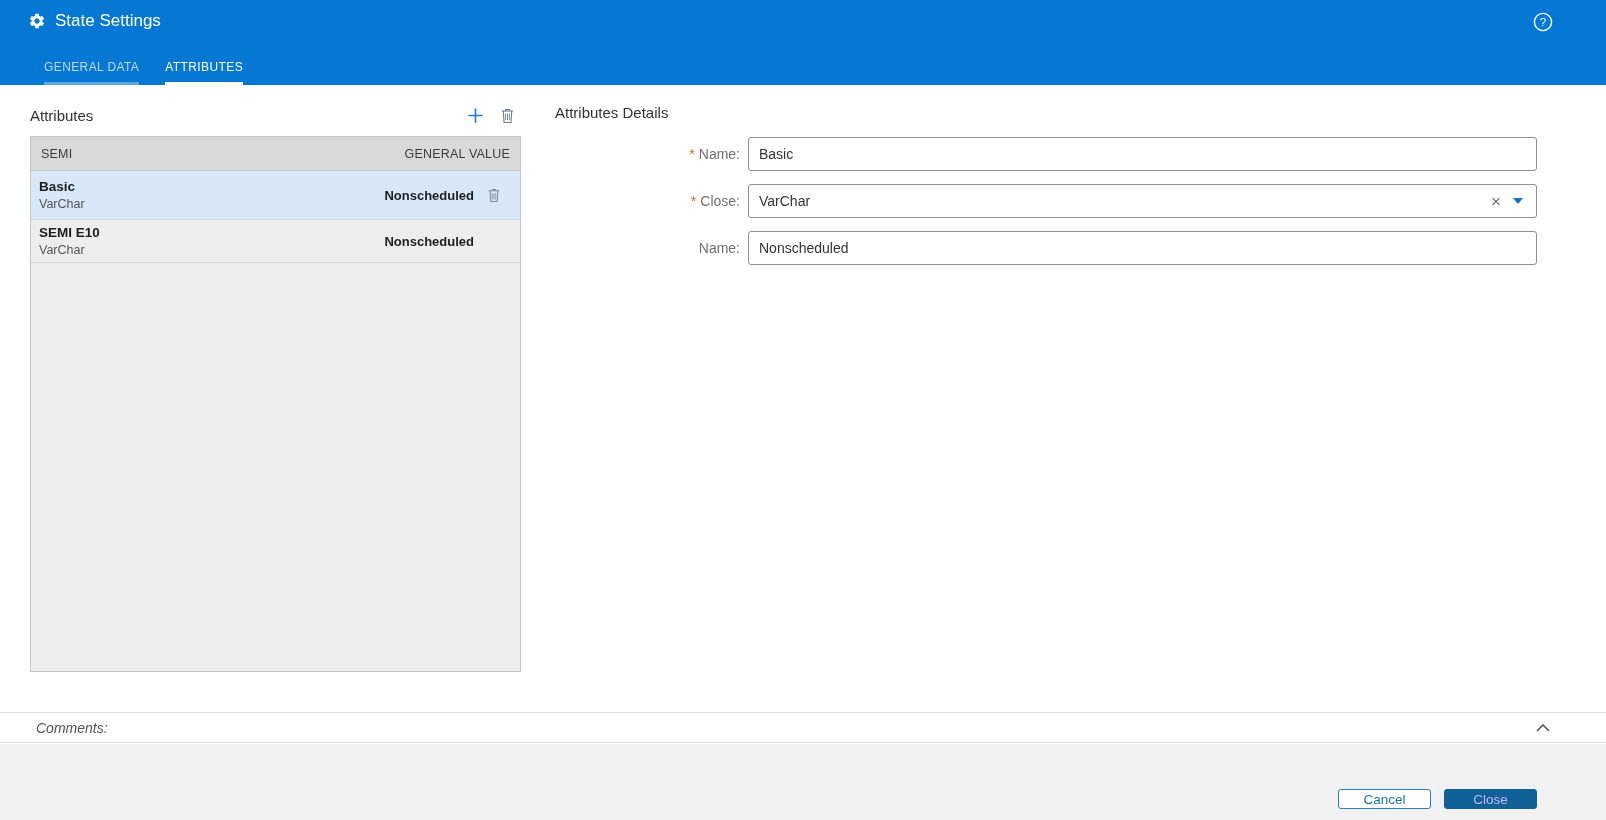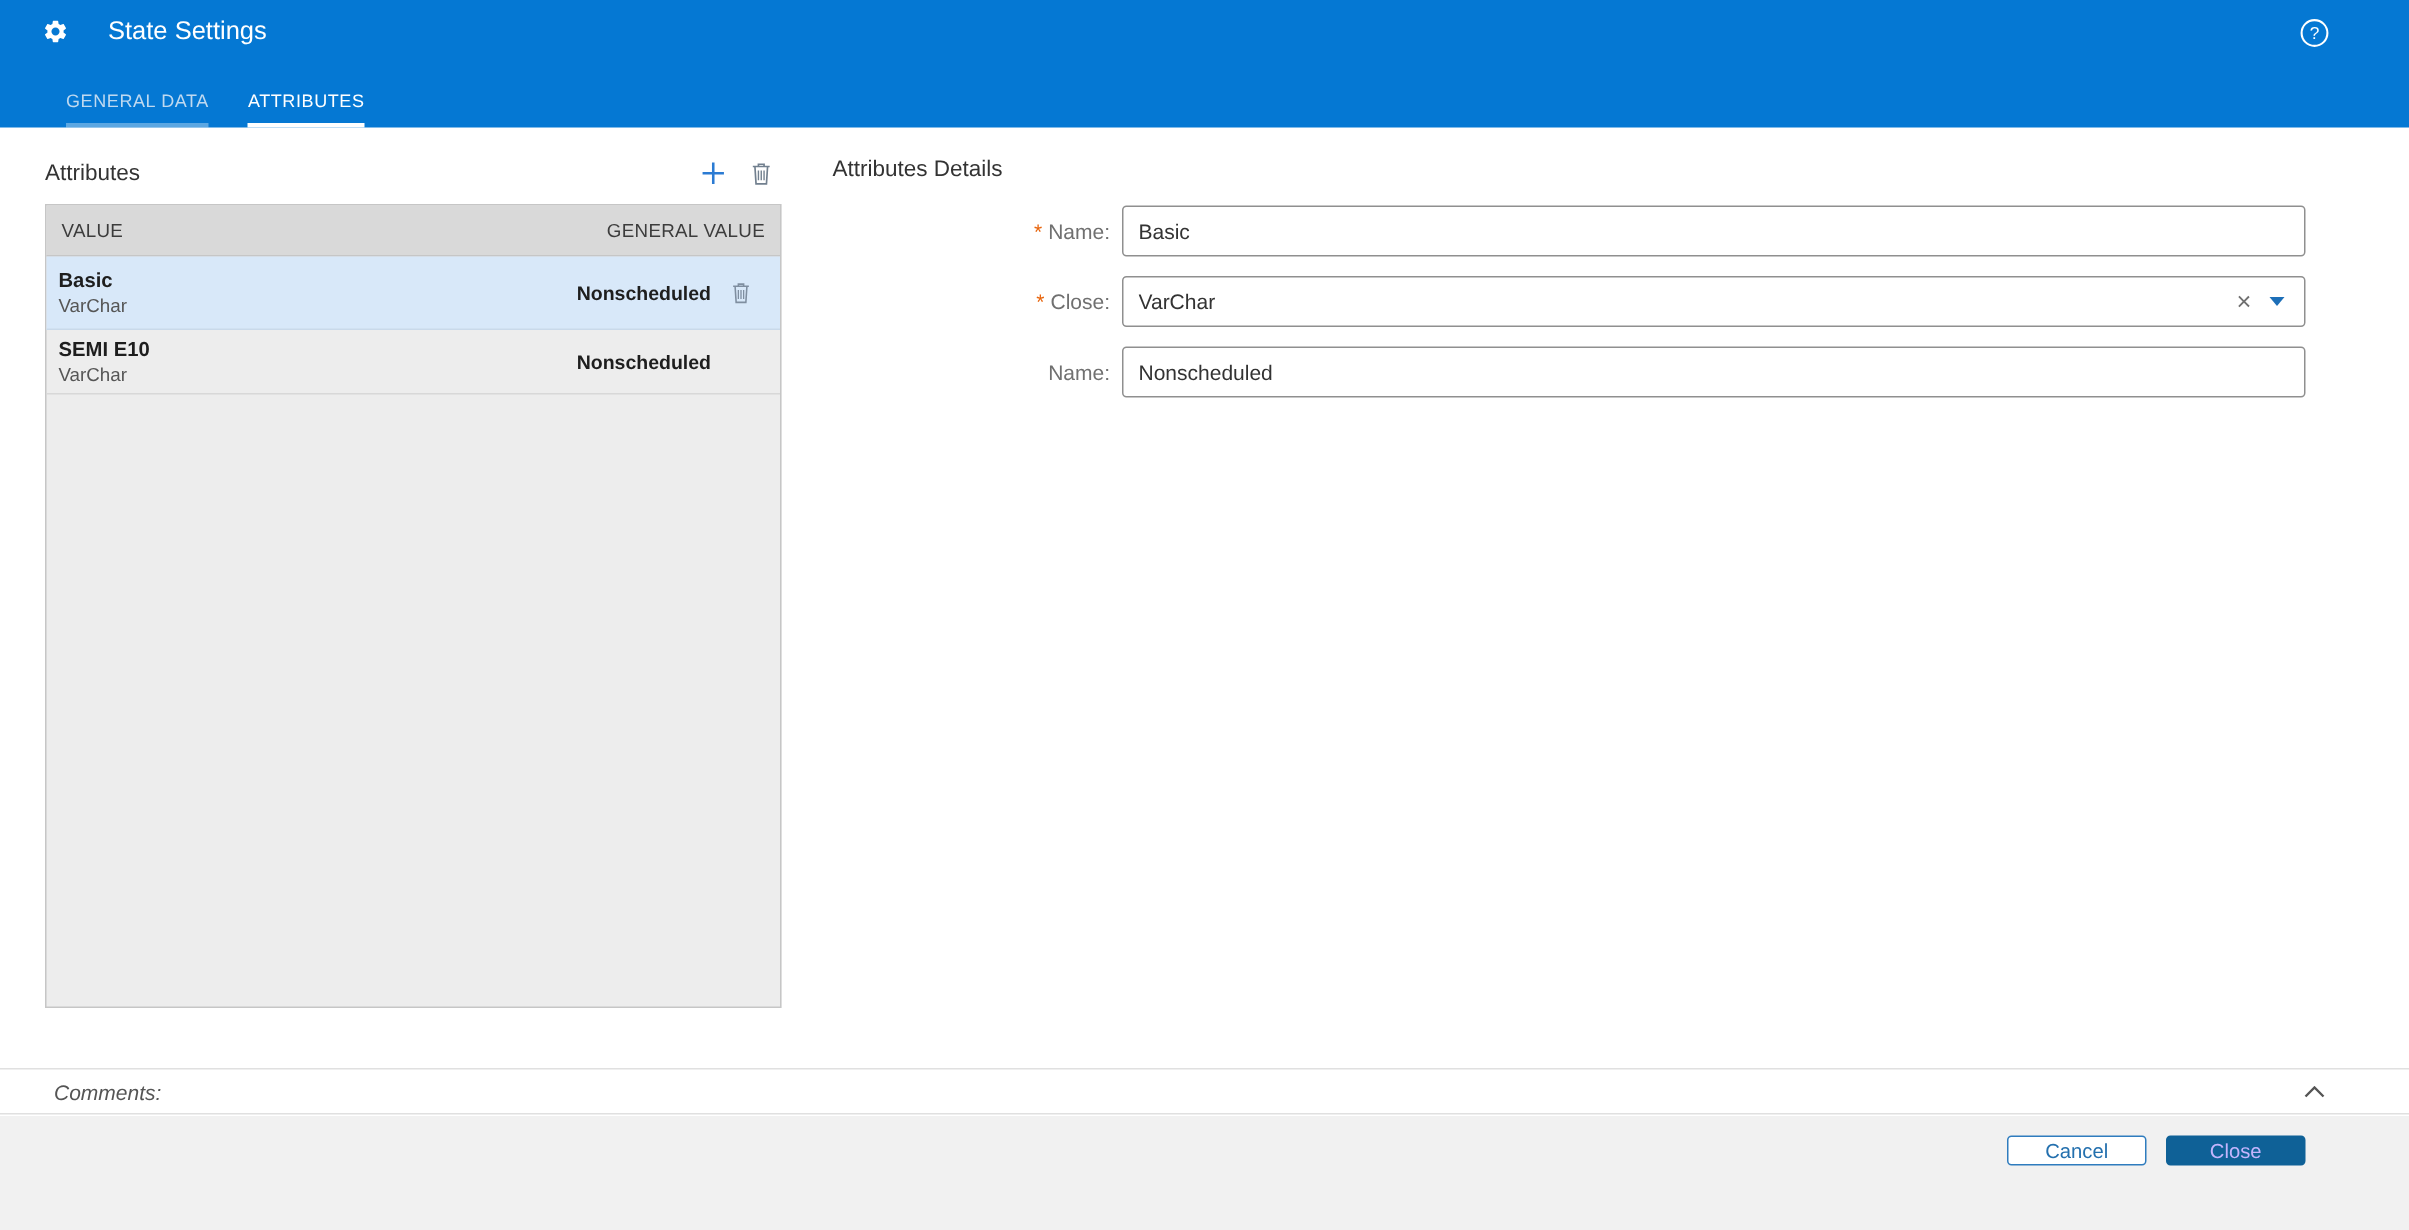--- a/index.html
+++ b/index.html
@@ -2,21 +2,21 @@
 <html><head>
 <meta charset="utf-8">
 <style>
   * { box-sizing: border-box; }
   html,body { margin:0; padding:0; background:#ffffff; }
   body { font-family: "Liberation Sans", sans-serif; }
   .app { position:relative; width:1606px; height:820px; background:#ffffff; overflow:hidden; }
 
   
   .topbar { position:absolute; top:0; left:0; width:100%; height:85px; background:#0578D3; }
-  .topbar-title-row { display:flex; align-items:center; gap:26px; padding:11px 0 0 27px; }
+  .topbar-title-row { display:flex; align-items:center; gap:9px; padding:11px 0 0 27px; }
   .topbar-title { color:#ffffff; font-size:17px; }
   .gear-wrap { width:19px; height:19px; display:flex; align-items:center; justify-content:center; }
   .help-btn { position:absolute; top:11px; right:52px; width:22px; height:22px; background:none; border:none; padding:0; cursor:pointer; }
   .tabs { position:absolute; left:44px; bottom:0; display:flex; gap:26px; }
   .tab { font-size:12px; letter-spacing:.4px; padding-bottom:8px; border-bottom:3px solid transparent; cursor:pointer; }
   .tab.inactive { color:#BFD9F0; border-bottom-color:rgba(255,255,255,0.35); }
   .tab.active { color:#ffffff; border-bottom-color:#ffffff; }
 
   
   .left-panel { position:absolute; left:30px; top:100px; width:491px; }
@@ -47,21 +47,21 @@
   .combo-clear { position:absolute; right:36px; top:50%; transform:translateY(-50%); font-size:17px; color:#707070; cursor:pointer; line-height:1; }
   .combo-arrow-btn { position:absolute; right:10px; top:50%; transform:translateY(-50%); background:none; border:none; padding:4px; cursor:pointer; display:flex; }
   .combo-arrow { width:0; height:0; border-left:5px solid transparent; border-right:5px solid transparent; border-top:6px solid #1D6FB8; }
 
   
   .comments-bar { position:absolute; left:0; top:712px; width:100%; height:31px; background:#ffffff; border-top:1px solid #E0E0E0; border-bottom:1px solid #E0E0E0; display:flex; align-items:center; justify-content:space-between; padding:0 56px 0 36px; }
   .comments-label { font-size:14px; color:#555555;font-style:italic; }
 
   
   .footer { position:absolute; left:0; top:744px; width:100%; height:76px; background:#F1F1F1; display:flex; justify-content:flex-end; gap:13px; padding:13px 69px 0 0; align-items:flex-start; }
-  .btn { width:93px; height:20px; border-radius:3px; font-size:13.5px; font-family:"Liberation Sans", sans-serif; cursor:pointer; }
+  .btn { width:93px; height:20px; border-radius:3px; font-size:13.5px; font-family:"Liberation Sans", sans-serif; cursor:pointer;margin-top:32px; }
   .btn-secondary { background:#ffffff; border:1px solid #2F7CBE; color:#2470AE; }
   .btn-primary { background:#0F6197; border:1px solid #0F6197; color:#c4b5fd; }
 </style>
 </head>
 <body>
 
 <div class="app">
 
   <div class="topbar">
     <div class="topbar-title-row">
@@ -101,21 +101,21 @@
             <path d="M6 4.2V2.6h4v1.6" stroke="#72808F" stroke-width="1.2" fill="none"></path>
             <path d="M3.5 4.2l.8 12.3h7.4l.8-12.3" stroke="#72808F" stroke-width="1.2" fill="none"></path>
             <path d="M6 7v7M8 7v7M10 7v7" stroke="#72808F" stroke-width="1" fill="none"></path>
           </svg>
         </button>
       </span>
     </div>
 
     <div class="list-box">
       <div class="list-header">
-        <span>VALUE</span>
+        <span>SEMI</span>
         <span>GENERAL VALUE</span>
       </div>
 
       <div class="list-row selected">
         <div class="row-left">
           <span class="row-name">Basic</span>
           <span class="row-type">VarChar</span>
         </div>
         <span class="row-value">Nonscheduled</span>
         <span class="trash-slot">

